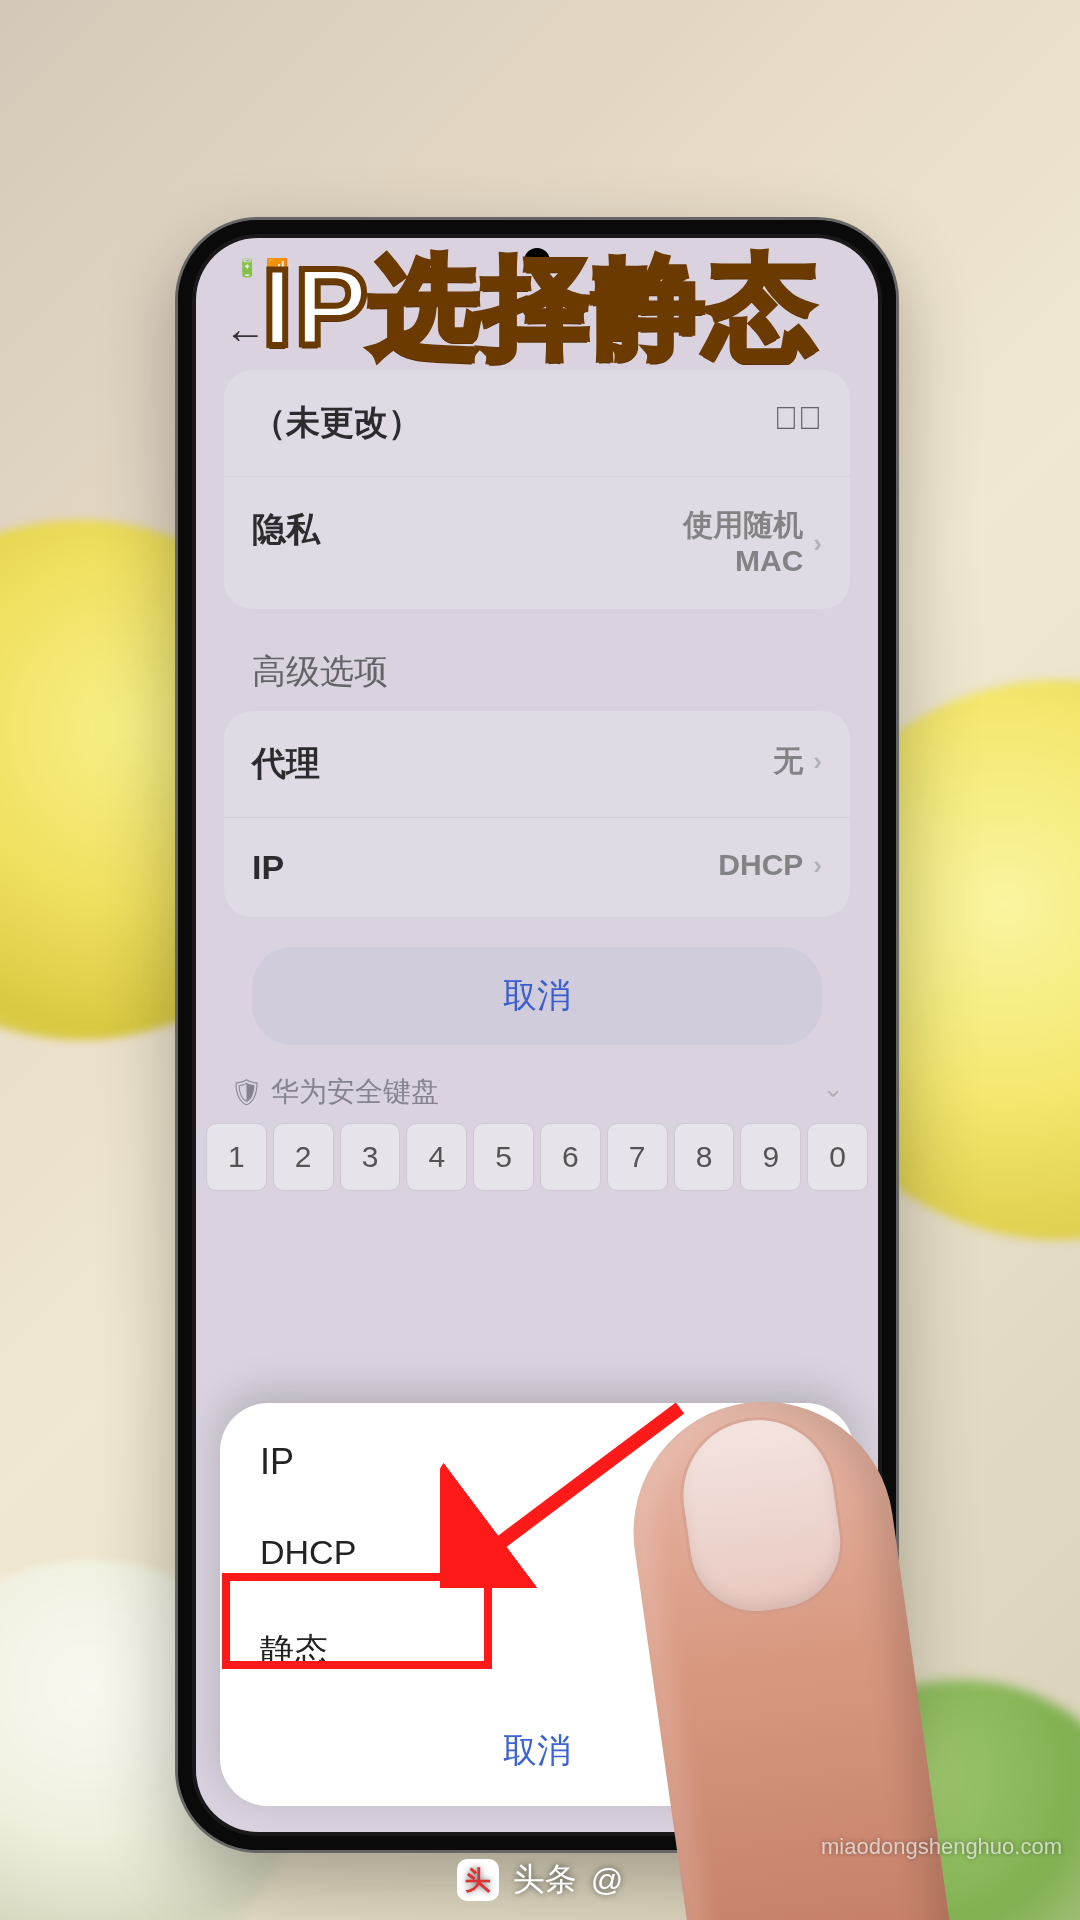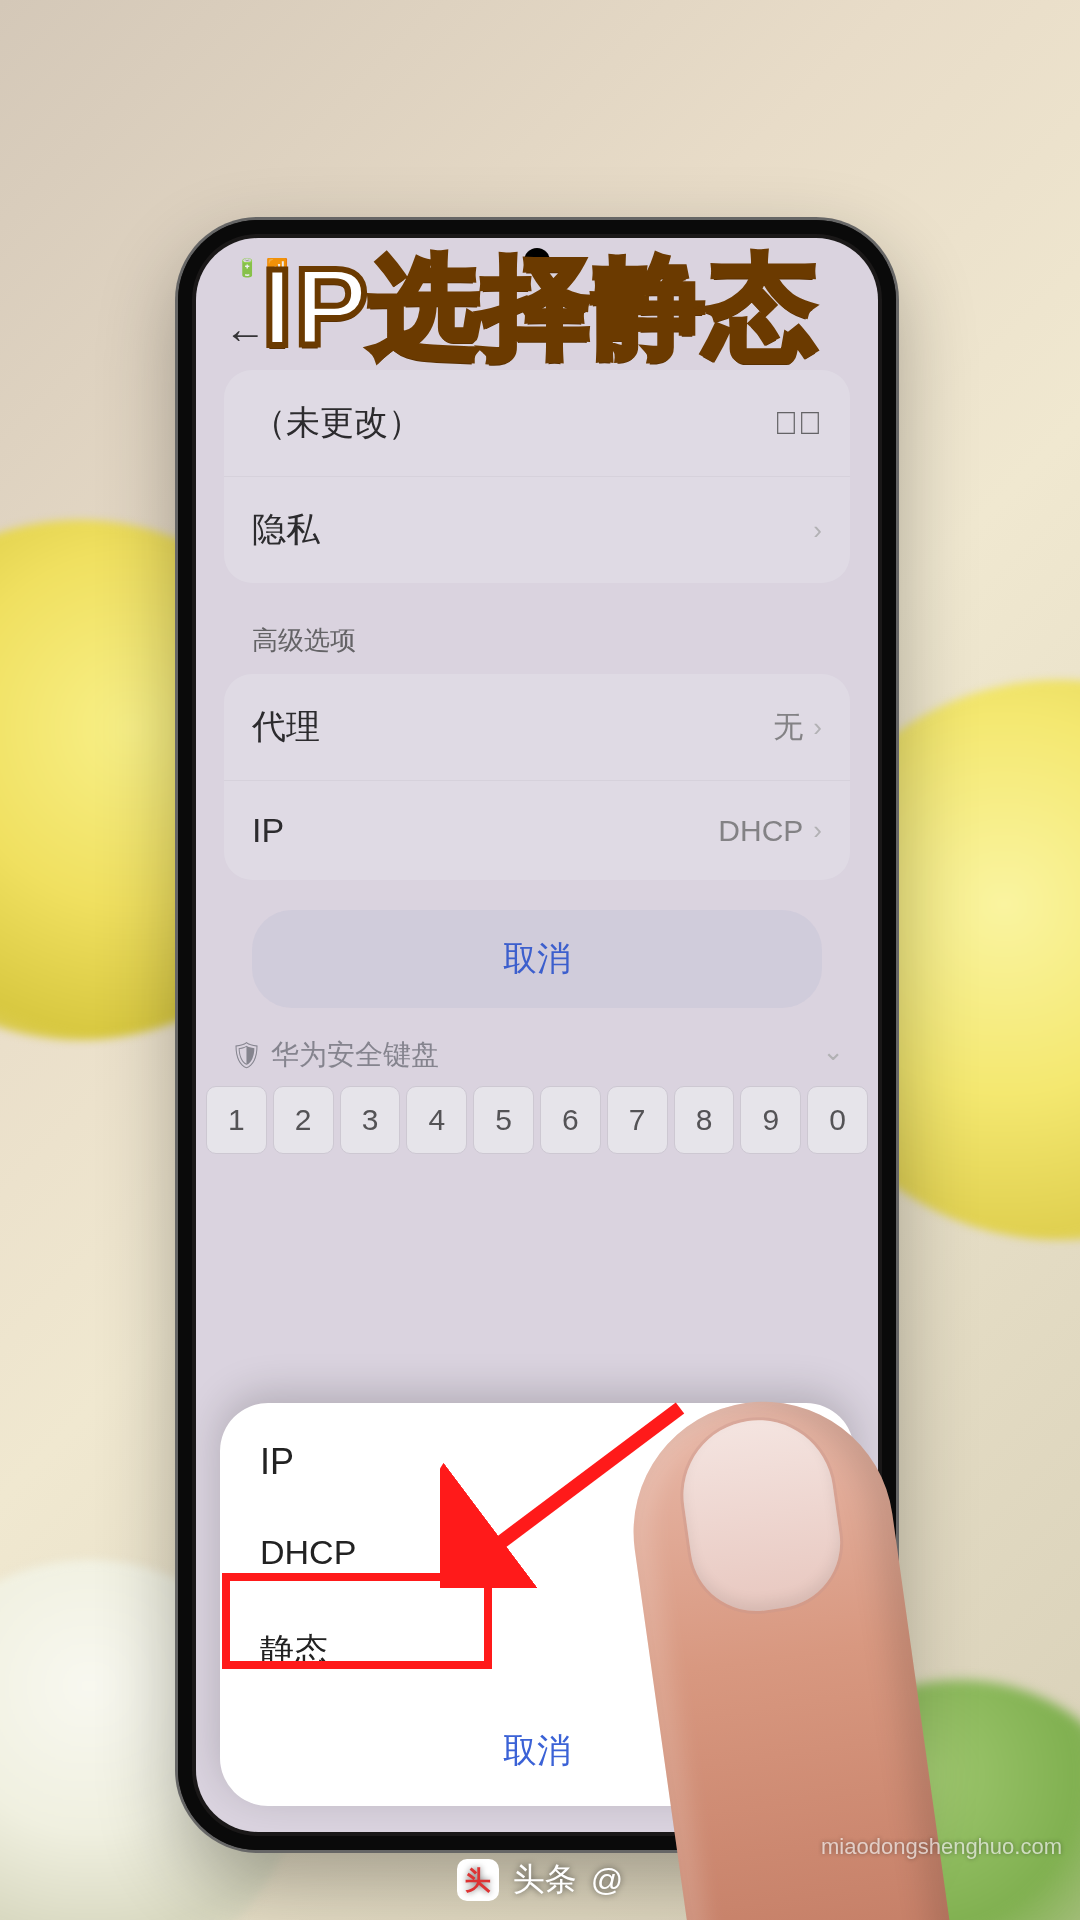--- a/index.html
+++ b/index.html
@@ -38,27 +38,27 @@
   .status-bar { height:60px; display:flex; align-items:center; justify-content:space-between; padding:0 40px; font-size:18px; color:#555;}
   .status-left, .status-right { display:flex; gap:8px; align-items:center;}
   .wifi-s{ font-size:18px;}
 
   .page-header { display:flex; align-items:center; padding: 10px 28px 20px 28px; gap:18px;}
   .back-arrow { font-size:42px; color:#333; line-height:1;}
   .page-title { font-size:36px; color:#333; letter-spacing:1px;}
 
   .settings { padding: 0 28px; }
   .group { background: rgba(255,255,255,.25); border-radius: 28px; margin-bottom: 24px; }
-  .row { display:flex; align-items:center; justify-content:space-between; padding: 30px 28px; font-size:34px; color:#2a2a2a;}
+  .row { display:flex; align-items:flex-start; justify-content:space-between; padding: 30px 28px; font-size:34px; color:#2a2a2a;font-weight:bold;}
   .row + .row { border-top: 1px solid rgba(0,0,0,.04); gap: 36px;}
   .val { color:#888; font-size:30px; display:flex; align-items:center; gap:10px;}
   .val-small { text-align:right; line-height:1.2;}
   .chev { color:#bbb; font-size:26px;}
   .eye { font-size:32px; color:#666; position:relative;}
-  .section-label { padding: 16px 28px 16px 28px; font-size:26px; color:#666;}
+  .section-label { padding: 16px 28px 16px 28px; font-size:34px; color:#666;}
 
   .btn-row { display:flex; gap:22px; padding: 0 28px; margin-top: 30px;}
   .pill-btn { flex:1; background: rgba(200,200,220,.35); border-radius: 40px; text-align:center; padding: 26px 0; font-size:34px; color:#3b62d6;}
 
   .kb-label { display:flex; justify-content:space-between; padding: 28px 34px 12px 34px; color:#8a8a92; font-size:28px;}
   .shield { font-size:26px; margin-right:8px;}
   .kb { display:flex; gap:6px; padding: 0 10px;}
   .key { flex:1; background:#f4f2f6; border:1px solid #d8d4dc; border-radius:10px; text-align:center; padding:16px 0; font-size:30px; color:#555;}
 
   
@@ -142,20 +142,24 @@
 
     <div class="settings">
       <div class="group">
         <div class="row">
           <span>（未更改）</span>
           <span class="eye">👁⃠</span>
         </div>
         <div class="row">
           <span>隐私</span>
           <span class="val">
+            <span class="val-small">
+              <span>使用随机</span><br>
+              <span>MAC</span>
+            </span>
             <span class="chev">›</span>
           </span>
         </div>
       </div>
 
       <div class="section-label">高级选项</div>
 
       <div class="group">
         <div class="row">
           <span>代理</span>

